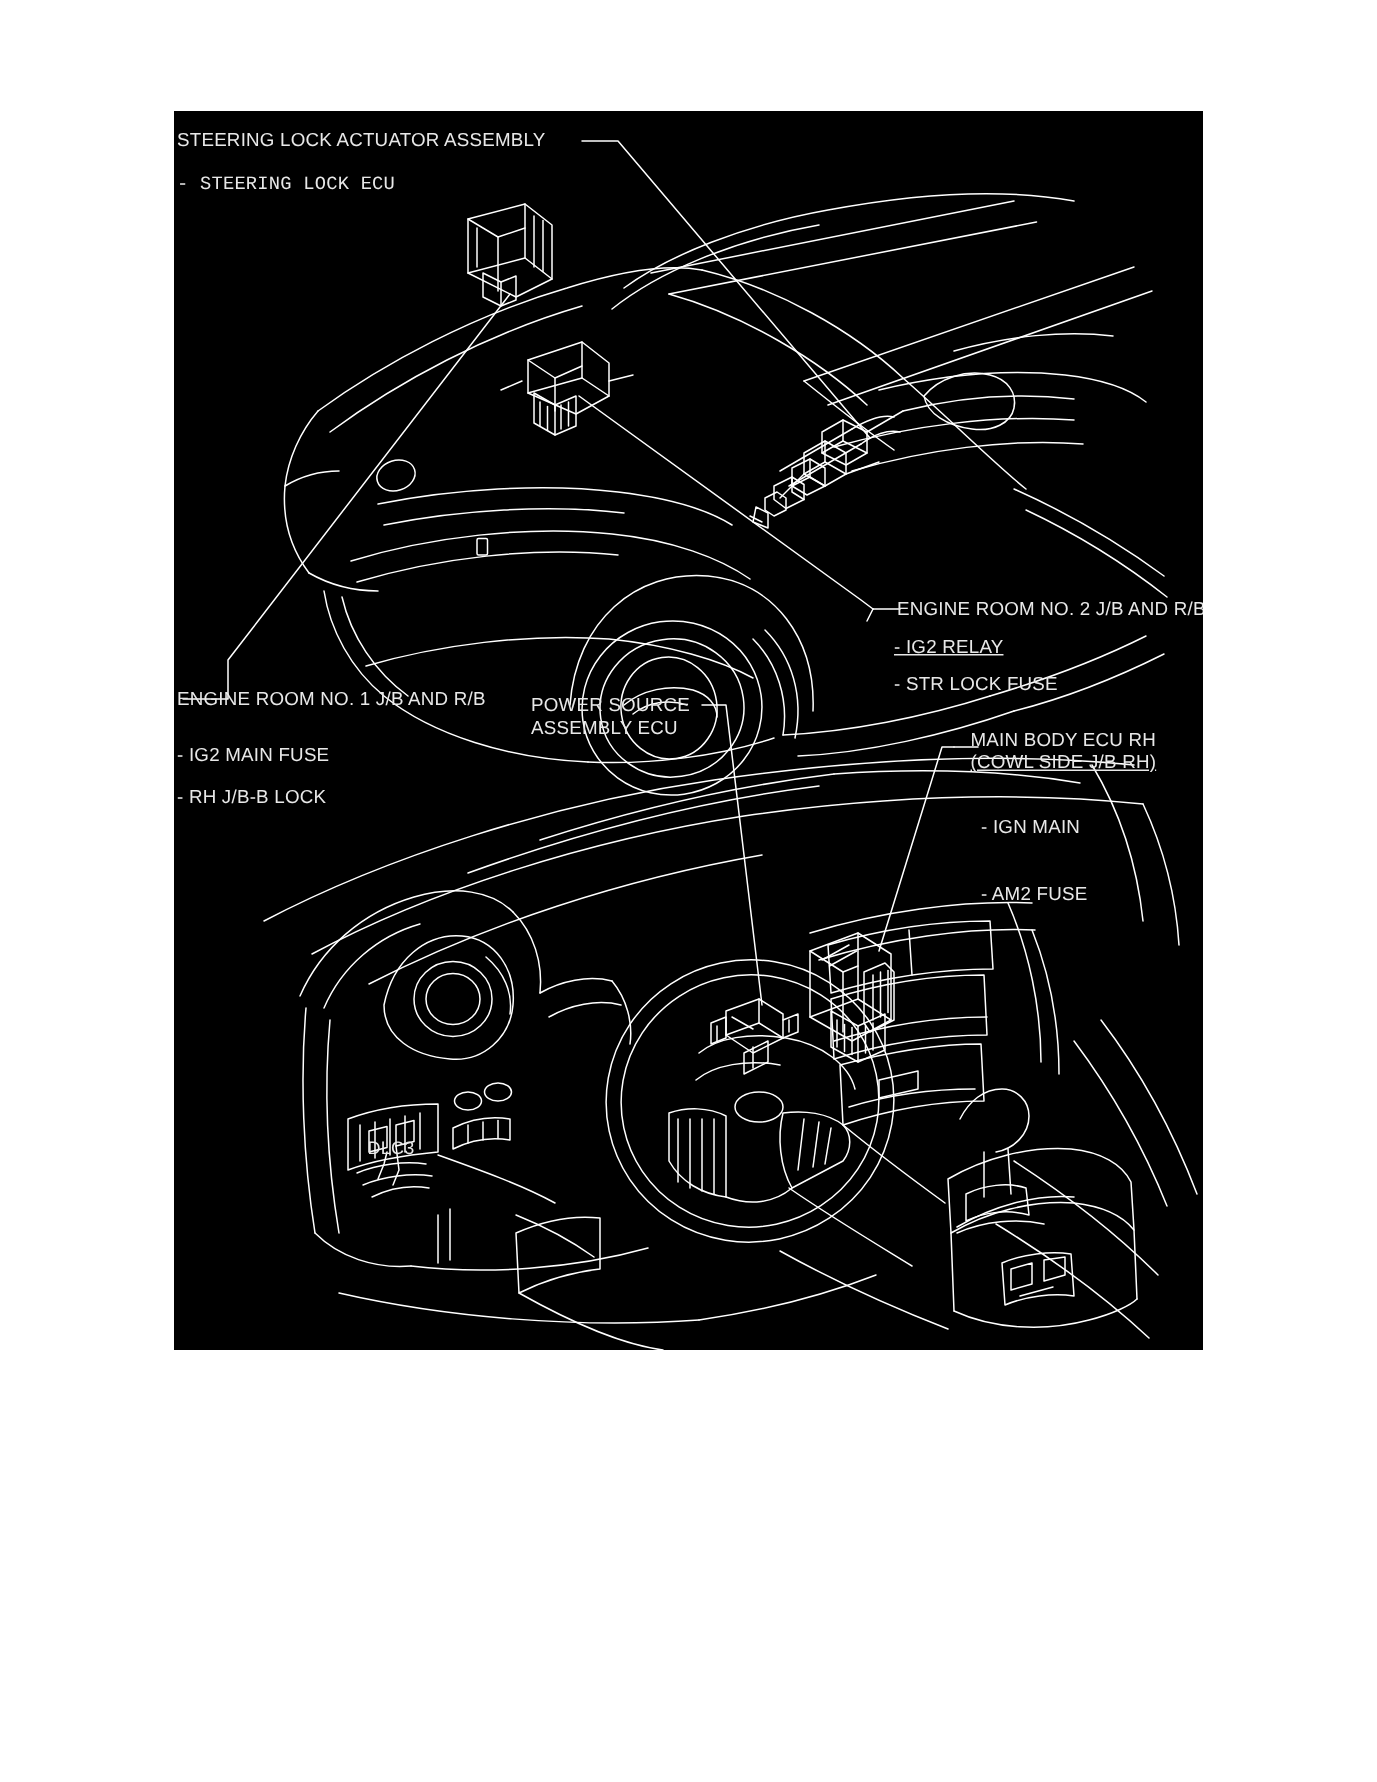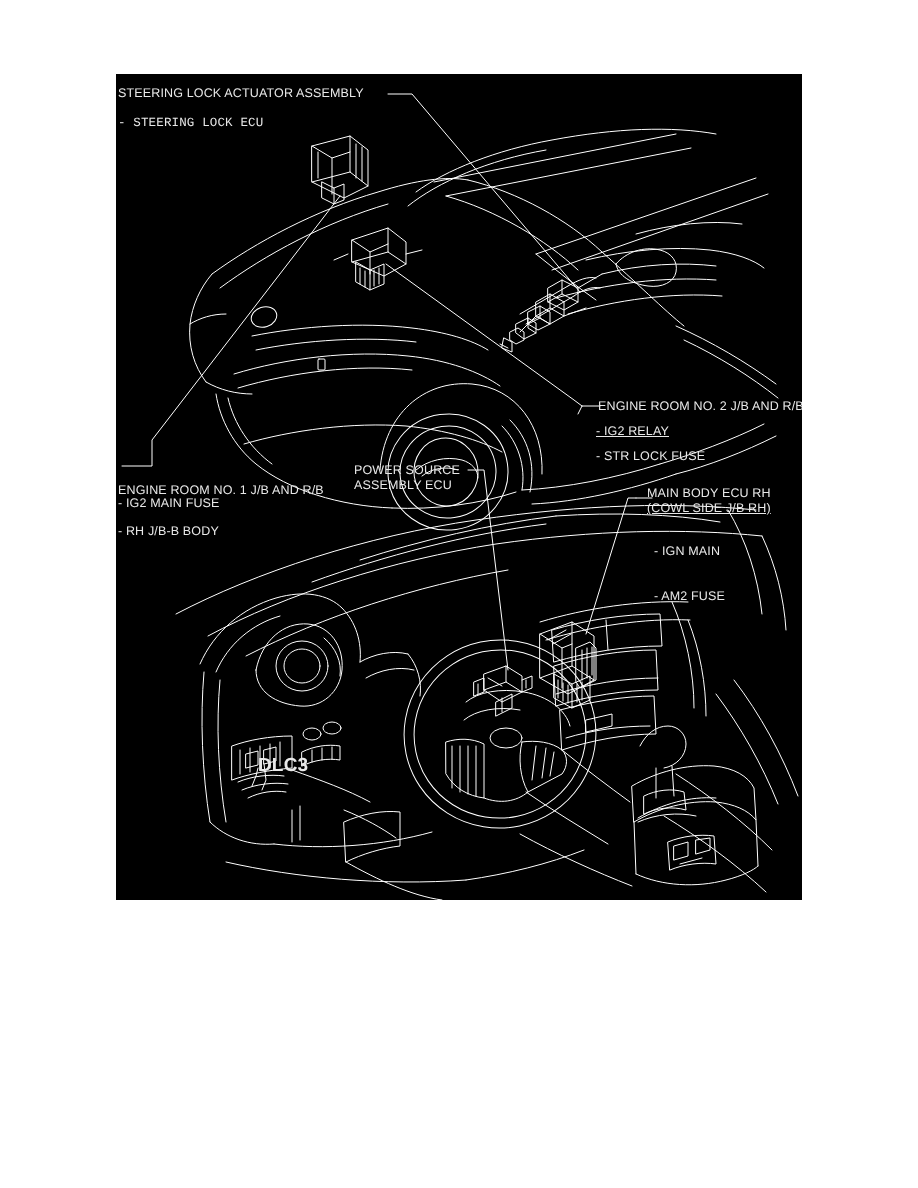--- a/index.html
+++ b/index.html
@@ -385,29 +385,29 @@
       </g>
     </svg>
 
     <div class="lbl" style="left:2px; top:12px;">STEERING LOCK ACTUATOR ASSEMBLY</div>
     <div class="lbl sub" style="left:2px; top:42px;font-family:Liberation Mono, monospace;">-  STEERING LOCK ECU</div>
 
     <div class="lbl" style="left:466px; top:325px;margin-left:16px;">ENGINE ROOM NO. 2 J/B AND R/B</div>
     <div class="lbl sub" style="left:480px; top:350px;text-decoration:underline;">-  IG2 RELAY</div>
     <div class="lbl sub" style="left:480px; top:375px;">-  STR LOCK FUSE</div>
 
-    <div class="lbl" style="left:2px; top:385px;margin-top:24px;">ENGINE ROOM NO. 1 J/B AND R/B</div>
+    <div class="lbl" style="left:2px; top:385px;">ENGINE ROOM NO. 1 J/B AND R/B</div>
     <div class="lbl sub" style="left:2px; top:422px;">-  IG2 MAIN FUSE</div>
-    <div class="lbl sub" style="left:2px; top:450px;">-  RH J/B-B BODY</div>
+    <div class="lbl sub" style="left:2px; top:450px;">-  RH J/B-B LOCK</div>
 
     <div class="lbl" style="left:238px; top:389px;">POWER SOURCE</div>
     <div class="lbl" style="left:238px; top:404px;">ASSEMBLY ECU</div>
 
     <div class="lbl" style="left:531px; top:412px;text-align:center;">MAIN BODY ECU RH</div>
     <div class="lbl" style="left:531px; top:427px;text-decoration:underline;">(COWL SIDE J/B RH)</div>
     <div class="lbl sub" style="left:538px; top:470px;">-  IGN MAIN</div>
     <div class="lbl sub" style="left:538px; top:515px;">-  AM2 FUSE</div>
 
-    <div class="lbl" style="left:142px; top:684px; font-size:19px;font-weight:bold;">DLC3</div>
+    <div class="lbl" style="left:129px; top:684px; font-size:12px;">DLC3</div>
 
   </div>
 
 </div>
 
 </body></html>

